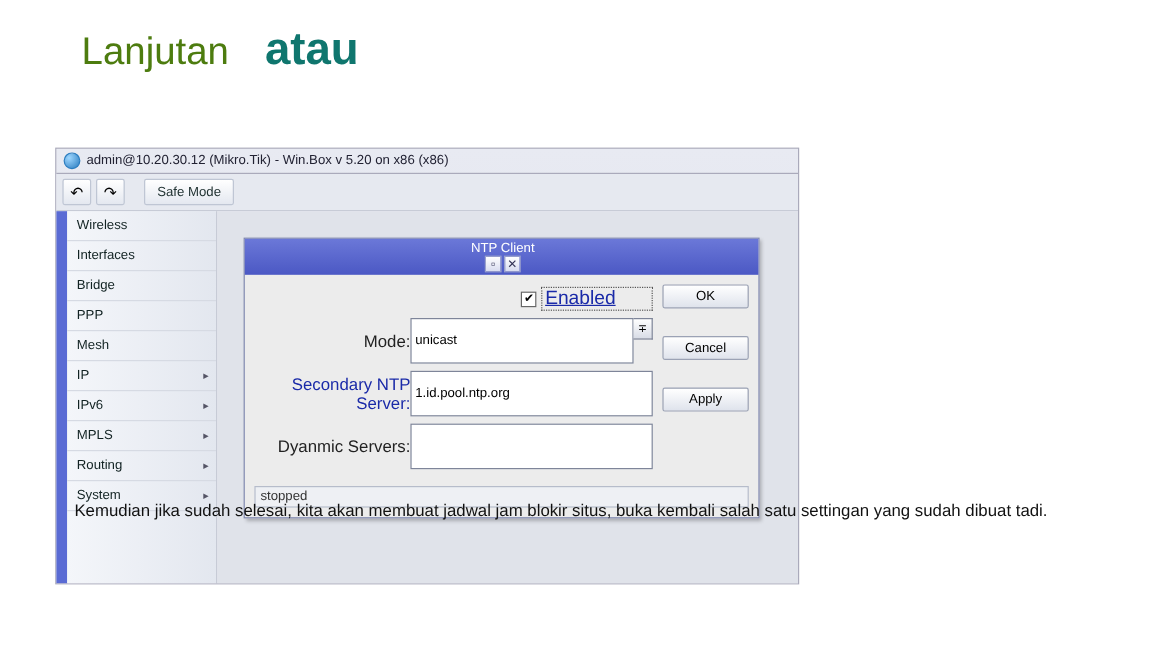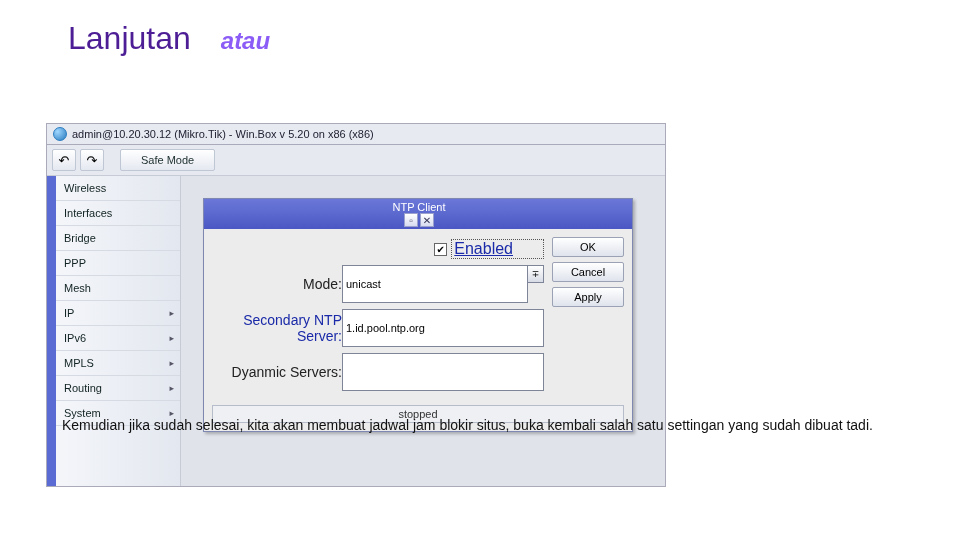--- a/index.html
+++ b/index.html
@@ -1,25 +1,25 @@
 <!DOCTYPE html>
 <html><head>
 <meta charset="utf-8">
 <style>
   * { box-sizing: border-box; margin: 0; padding: 0; }
   body { font-family: "Segoe UI", Tahoma, sans-serif; background: #fff; width: 960px; height: 540px; position: relative; }
   .slide-header { display: flex; align-items: baseline; gap: 30px; padding: 20px 0 10px 68px; }
-  .slide-title { font-size: 32px; color: #4c1d95; font-weight: 400; }
-  .slide-or { font-size: 24px; color: #8b5cf6; font-weight: 700; font-style: italic; }
+  .slide-title { font-size: 32px; color: #4d7c0f; font-weight: 400; }
+  .slide-or { font-size: 38px; color: #0f766e; font-weight: 700; }
   .winbox { position: absolute; left: 46px; top: 80px; width: 620px; border: 1px solid #aab; background: linear-gradient(#e8eaf2,#dce0ea); margin-top: 43px; }
   .titlebar { display: flex; align-items: center; gap: 5px; padding: 3px 6px; font-size: 11px; color: #223; border-bottom: 1px solid #aab; }
   .globe { width: 14px; height: 14px; border-radius: 50%; background: radial-gradient(circle at 30% 30%, #9fd7ff, #2a7cbf); border: 1px solid #2a7cbf; }
   .toolbar-row { display: flex; align-items: center; gap: 4px; padding: 4px 5px; background: #e6e9f0; border-bottom: 1px solid #c7cbd6; }
   .tool-btn { display:flex; align-items:center; justify-content:center; width: 24px; height: 22px; border: 1px solid #bfc6d4; background: linear-gradient(#fff,#e4e8f0); border-radius: 2px; font-size: 13px; cursor:pointer; }
-  .safe-btn { width: auto; padding: 0 20px; font-size: 11px; color: #233; }
+  .safe-btn { width: auto; padding: 0 10px; font-size: 11px; color: #233; }
   .main-area { display: flex; background: #e4e7ee; }
   .sidebar { width: 125px; background: linear-gradient(90deg,#f4f6fa,#e3e7ef); border-right: 1px solid #c7cbd6; }
   .accent-bar { width: 9px; background: #5a6bd4; }
   .side-wrap { display: flex; }
   .side-list { flex:1; }
   .side-item { display:flex; align-items:center; justify-content:space-between; padding: 6px 6px 6px 8px; font-size: 11px; color: #122; border-bottom: 1px solid #d6dae3; cursor:pointer; }
   .side-item .arrow { font-size: 9px; color: #556; }
   .content { flex:1; padding: 22px; background: #e0e3ea; position: relative; height: 310px; }
   .dialog { width: 430px; border: 1px solid #7f88b0; background: #ececec; box-shadow: 2px 2px 3px rgba(0,0,0,0.25); }
   .dlg-title { display:flex; align-items:center; justify-content:space-between; background: linear-gradient(#6b78d8,#4b58c4); color:#fff; font-size:11px; padding:2px 4px 2px 6px;flex-direction:column; }
@@ -29,22 +29,22 @@
   .form-col { flex:1; }
   .form-row { display:flex; align-items:center; margin-bottom:6px; }
   .form-label { width: 130px; text-align:right; font-size:14px; color:#1a2aa8; padding-right:0; }
   .form-label.plain { color:#222; }
   .form-input { flex:1; height:18px; border:1px solid #7e8599; background:#fff; font-size:11px; padding:18px 3px; }
   .combo-wrap { flex:1; display:flex; }
   .combo-btn { width:16px; height:18px; border:1px solid #7e8599; border-left:none; background:linear-gradient(#fff,#d8dce6); display:flex; align-items:center; justify-content:center; font-size:9px; cursor:pointer; }
   .chk-row { display:flex; align-items:center; justify-content:flex-end; gap:4px; padding:2px 0 6px 0; }
   .chk { width:13px; height:13px; border:1px solid #666; background:#fff; display:flex; align-items:center; justify-content:center; font-size:10px; }
   .enabled-box { border:1px dotted #555; padding:0 30px 0 2px; font-size:16px; color:#1a2aa8; text-decoration:underline; }
-  .status-row { margin:4px 8px 8px 8px; border:1px solid #b6bcca; background:#eef0f4; font-size:11px; padding:2px 4px; color:#333;text-align:center; }
-  .btn-col { width:72px; display:flex; flex-direction:column; gap:5px; }
+  .status-row { margin:4px 8px 8px 8px; border:1px solid #b6bcca; background:#eef0f4; font-size:11px; padding:2px 4px; color:#333; }
+  .btn-col { width:72px; display:flex; flex-direction:column; gap:23px; }
   .dlg-btn { height:20px; border:1px solid #9ba2b5; background:linear-gradient(#fff,#dfe3ec); font-size:11px; cursor:pointer; border-radius:2px; }
   .footer-text { position:absolute; left:62px; top:416px; width:830px; font-size:14px; color:#111; line-height:1.35; }
 </style>
 </head>
 <body>
 
 <div class="slide-header">
   <span class="slide-title">Lanjutan</span>
   <span class="slide-or">atau</span>
 </div>

